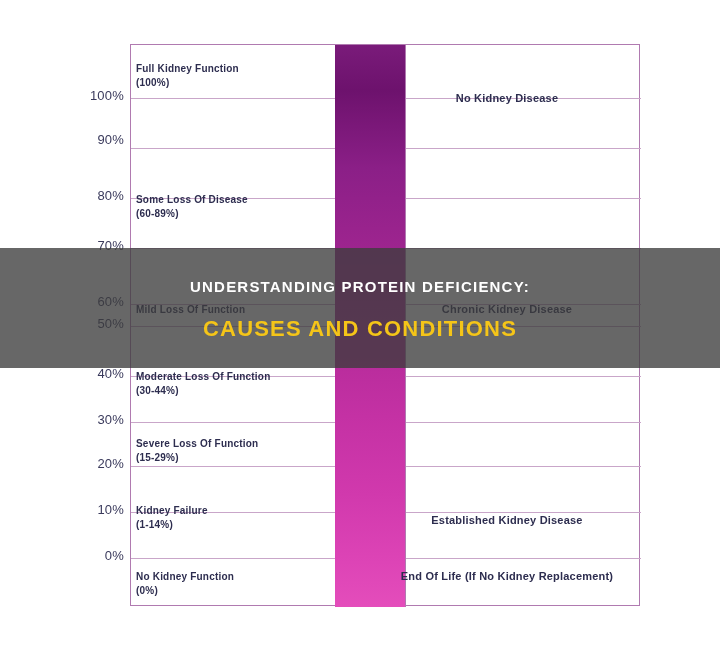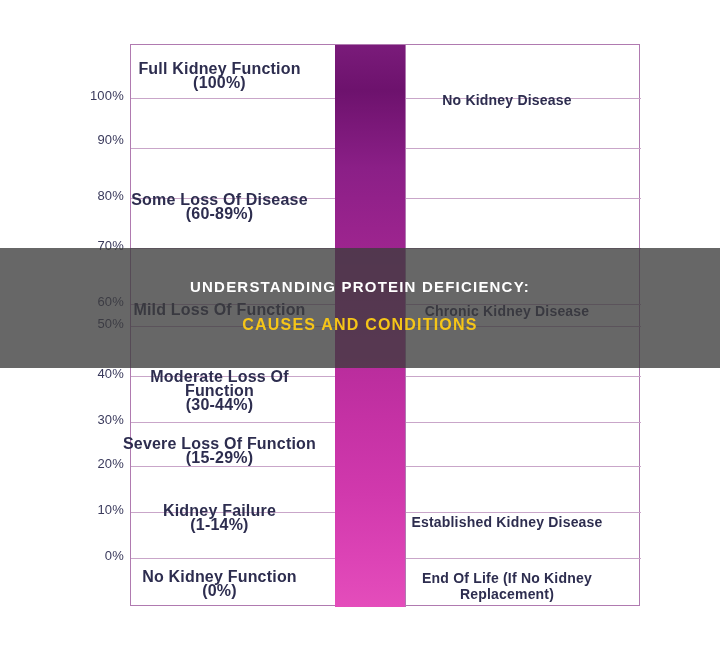--- a/index.html
+++ b/index.html
@@ -87,42 +87,42 @@
     position: absolute;
     left: 56px;
     top: 44px;
     width: 68px;
     height: 562px;
   }
 
   
   .stage-label {
     position: absolute;
-    left: 118px;
+    left: 136px;
     width: 203px;
-    text-align: center;
+    text-align: left;
     color: #2d2d4f;
-    font-size: 16px;
+    font-size: 10px;
     font-weight: bold;
     line-height: 14px;
     letter-spacing: 0.2px;
   }
   .stage-label .sub {
     display: block;
     font-weight: bold;
   }
 
   
   .disease-label {
     position: absolute;
     left: 375px;
     width: 264px;
     text-align: center;
     color: #2d2d4f;
-    font-size: 14px;
+    font-size: 11px;
     font-weight: bold;
     letter-spacing: 0.2px;
   }
 
   
   #title-banner {
     position: absolute;
     left: 0;
     top: 248px;
     width: 720px;
@@ -138,21 +138,21 @@
     letter-spacing: 1.2px;
   }
   #title-line1 {
     top: 278px;
     font-size: 15px;
     color: #ffffff;
     z-index: 6;
   }
   #title-line2 {
     top: 316px;
-    font-size: 16px;
+    font-size: 22px;
     color: #f5c518;
     z-index: 6;
   }
 </style>
 </head>
 <body>
 
 <div id="stage">
 
   <div id="y-axis">

